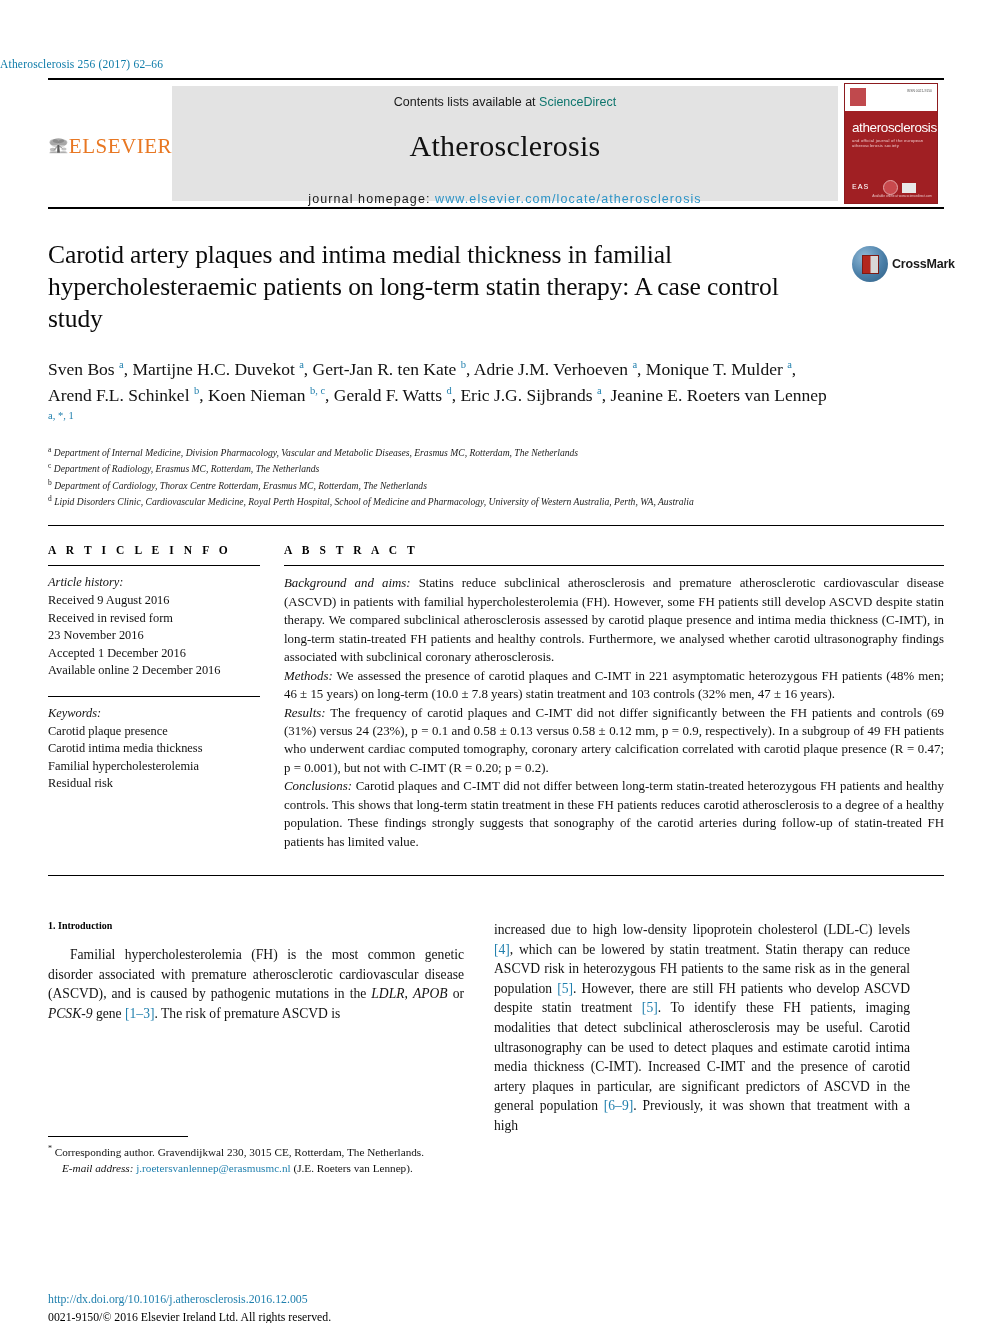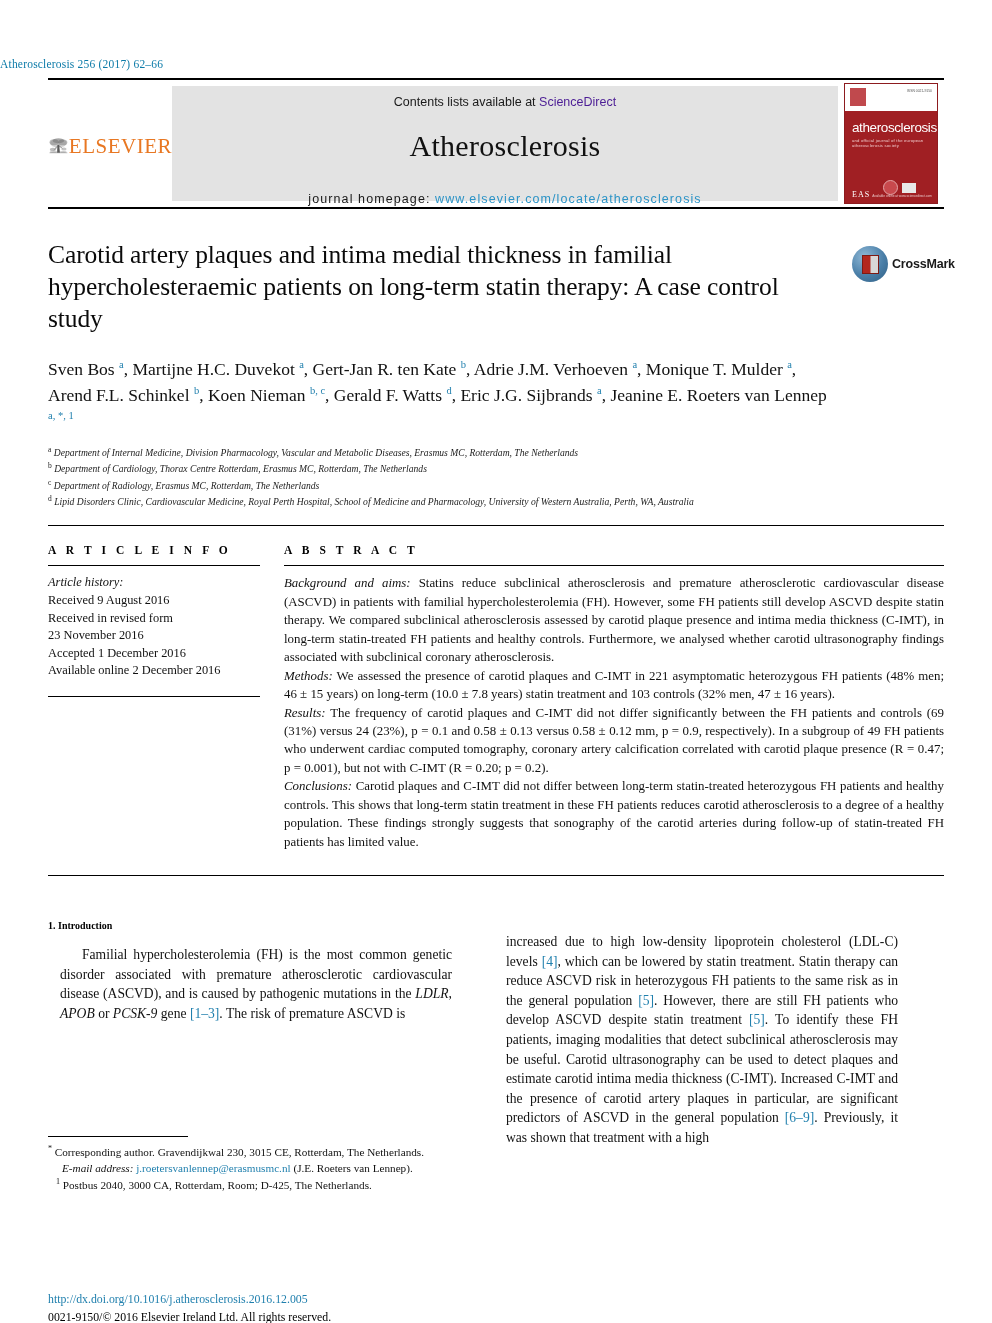--- a/index.html
+++ b/index.html
@@ -63,21 +63,21 @@
     align-items: center;
     justify-content: flex-start;
     padding-top: 9px;
     position: relative;
   }
   .contents-line {
     font-size: 12.5px;
     font-family: "Liberation Sans", sans-serif;
     color: #1a1a1a;
   }
-  .contents-line .sd { color: #4c1d95; text-align: center; }
+  .contents-line .sd { color: #0f766e; text-align: center; }
   .journal-name {
     font-family: "Liberation Serif", serif;
     font-size: 30px;
     margin-top: 20px;
     color: #111;
     letter-spacing: .3px;
   }
   .homepage-line {
     font-family: "Liberation Sans", sans-serif;
     font-size: 12.5px;
@@ -118,22 +118,22 @@
     position: absolute; top: 36px; left: 7px;
     color: #fff; font-family: "Liberation Sans", sans-serif;
     font-size: 13.5px; letter-spacing: -.4px;
   }
   .cover .cov-sub {
     position: absolute; top: 54px; left: 7px;
     color: #f0c9ca; font-family: "Liberation Sans", sans-serif;
     font-size: 4.2px; letter-spacing: .2px;
   }
   .cover .cov-eas {
-    position: absolute; bottom: 4px; left: 7px;
-    color: #fff; font-family: Liberation Serif, serif;
+    position: absolute; bottom: 12px; left: 7px;
+    color: #fff; font-family: Liberation Mono, monospace;
     font-size: 8px; letter-spacing: 1px;
   }
   .cover .cov-seal {
     position: absolute; bottom: 8px; left: 38px;
     width: 15px; height: 15px; border-radius: 50%;
     background: #c8494d; border: 1px solid #e4a5a7;
   }
   .cover .cov-badge {
     position: absolute; bottom: 10px; left: 57px;
     width: 14px; height: 10px; background: #e8e8e8;
@@ -263,21 +263,21 @@
     font-size: 10px;
     font-weight: bold;
     margin: 0 0 14px 0;
   }
   .body-p {
     font-family: "Liberation Serif", serif;
     font-size: 13.6px;
     line-height: 1.44;
     text-align: justify;
     text-indent: 22px;
-    margin: 12px;
+    margin: 0;
     color: #111;
   }
   .body-p.cont { text-indent: 0; }
   .ref { color: #1f7fad; }
   .it { font-style: italic; }
 
   
   .footnotes {
     position: absolute;
     left: 48px;
@@ -368,42 +368,49 @@
         <div class="cm-book"></div>
       </div>
       <div class="cm-text">CrossMark</div>
     </div>
   </div>
 
   <div class="authors">Sven Bos <sup>a</sup>, Martijne H.C. Duvekot <sup>a</sup>, Gert-Jan R. ten Kate <sup>b</sup>, Adrie J.M. Verhoeven <sup>a</sup>, Monique T. Mulder <sup>a</sup>, Arend F.L. Schinkel <sup>b</sup>, Koen Nieman <sup>b, c</sup>, Gerald F. Watts <sup>d</sup>, Eric J.G. Sijbrands <sup>a</sup>, Jeanine E. Roeters van Lennep <sup>a, *, 1</sup></div>
 
   <div class="affils">
     <div><sup>a</sup> <span>Department of Internal Medicine, Division Pharmacology, Vascular and Metabolic Diseases, Erasmus MC, Rotterdam, The Netherlands</span></div>
+    <div><sup>c</sup> <span>Department of Radiology, Erasmus MC, Rotterdam, The Netherlands</span></div>
     <div><sup>b</sup> <span>Department of Cardiology, Thorax Centre Rotterdam, Erasmus MC, Rotterdam, The Netherlands</span></div>
-    <div><sup>c</sup> <span>Department of Radiology, Erasmus MC, Rotterdam, The Netherlands</span></div>
     <div><sup>d</sup> <span>Lipid Disorders Clinic, Cardiovascular Medicine, Royal Perth Hospital, School of Medicine and Pharmacology, University of Western Australia, Perth, WA, Australia</span></div>
   </div>
 
   <div class="rule-top"></div>
 
   <div class="info-abstract">
 
     <div class="col-info">
       <div class="sec-head">A R T I C L E  I N F O</div>
       <div class="hr-thin"></div>
       <div class="info-block">
         <div class="it">Article history:</div>
         <div>Received 9 August 2016</div>
         <div>Received in revised form</div>
         <div>23 November 2016</div>
         <div>Accepted 1 December 2016</div>
         <div>Available online 2 December 2016</div>
       </div>
       <div class="info-gap"></div>
       <div class="hr-thin"></div>
+      <div class="info-block">
+        <div class="it">Keywords:</div>
+        <div>Carotid plaque presence</div>
+        <div>Carotid intima media thickness</div>
+        <div>Familial hypercholesterolemia</div>
+        <div>Residual risk</div>
+      </div>
     </div>
 
     <div class="col-abstract">
       <div class="sec-head">A B S T R A C T</div>
       <div class="hr-thin"></div>
       <div class="abstract-body">
         <p><span class="lead">Background and aims:</span><span> Statins reduce subclinical atherosclerosis and premature atherosclerotic cardiovascular disease (ASCVD) in patients with familial hypercholesterolemia (FH). However, some FH patients still develop ASCVD despite statin therapy. We compared subclinical atherosclerosis assessed by carotid plaque presence and intima media thickness (C-IMT), in long-term statin-treated FH patients and healthy controls. Furthermore, we analysed whether carotid ultrasonography findings associated with subclinical coronary atherosclerosis.</span></p>
         <p><span class="lead">Methods:</span><span> We assessed the presence of carotid plaques and C-IMT in 221 asymptomatic heterozygous FH patients (48% men; 46 ± 15 years) on long-term (10.0 ± 7.8 years) statin treatment and 103 controls (32% men, 47 ± 16 years).</span></p>
         <p><span class="lead">Results:</span><span> The frequency of carotid plaques and C-IMT did not differ significantly between the FH patients and controls (69 (31%) versus 24 (23%), p = 0.1 and 0.58 ± 0.13 versus 0.58 ± 0.12 mm, p = 0.9, respectively). In a subgroup of 49 FH patients who underwent cardiac computed tomography, coronary artery calcification correlated with carotid plaque presence (R = 0.47; p = 0.001), but not with C-IMT (R = 0.20; p = 0.2).</span></p>
         <p><span class="lead">Conclusions:</span><span> Carotid plaques and C-IMT did not differ between long-term statin-treated heterozygous FH patients and healthy controls. This shows that long-term statin treatment in these FH patients reduces carotid atherosclerosis to a degree of a healthy population. These findings strongly suggests that sonography of the carotid arteries during follow-up of statin-treated FH patients has limited value.</span></p>
@@ -420,21 +427,20 @@
     </div>
     <div class="bcol">
       <p class="body-p cont">increased due to high low-density lipoprotein cholesterol (LDL-C) levels <span class="ref">[4]</span>, which can be lowered by statin treatment. Statin therapy can reduce ASCVD risk in heterozygous FH patients to the same risk as in the general population <span class="ref">[5]</span>. However, there are still FH patients who develop ASCVD despite statin treatment <span class="ref">[5]</span>. To identify these FH patients, imaging modalities that detect subclinical atherosclerosis may be useful. Carotid ultrasonography can be used to detect plaques and estimate carotid intima media thickness (C-IMT). Increased C-IMT and the presence of carotid artery plaques in particular, are significant predictors of ASCVD in the general population <span class="ref">[6–9]</span>. Previously, it was shown that treatment with a high</p>
     </div>
   </div>
 
   <div class="footnotes">
     <div class="fn-rule"></div>
     <p class="fn-text"><sup>*</sup> Corresponding author. Gravendijkwal 230, 3015 CE, Rotterdam, The Netherlands.</p>
     <p class="fn-text" style="text-indent:14px"><span class="it">E-mail address:</span> <span class="fn-link">j.roetersvanlennep@erasmusmc.nl</span> (J.E. Roeters van Lennep).</p>
-    <p class="fn-text" style="text-indent:8px"><sup>1</sup> Postbus 2040, 3000 CA, Rotterdam, Room; D-425, The Netherlands.</p>
   </div>
 
   <div class="doi-block">
     <div class="doi-link">http://dx.doi.org/10.1016/j.atherosclerosis.2016.12.005</div>
     <div>0021-9150/© 2016 Elsevier Ireland Ltd. All rights reserved.</div>
   </div>
 
 </div>
 
 </body></html>

